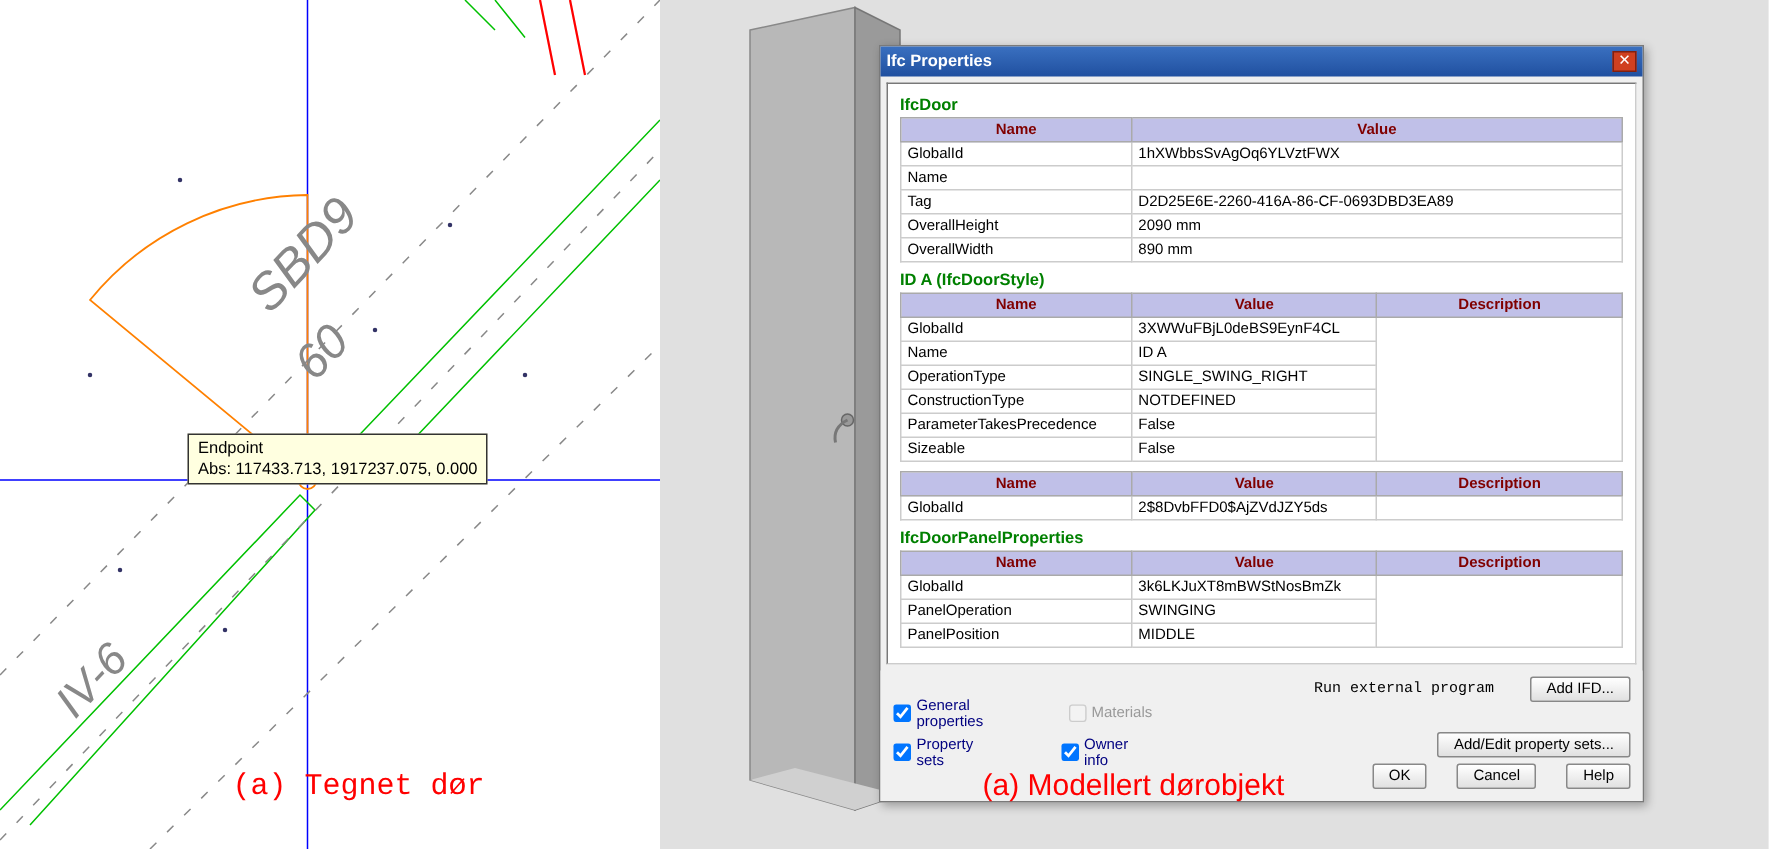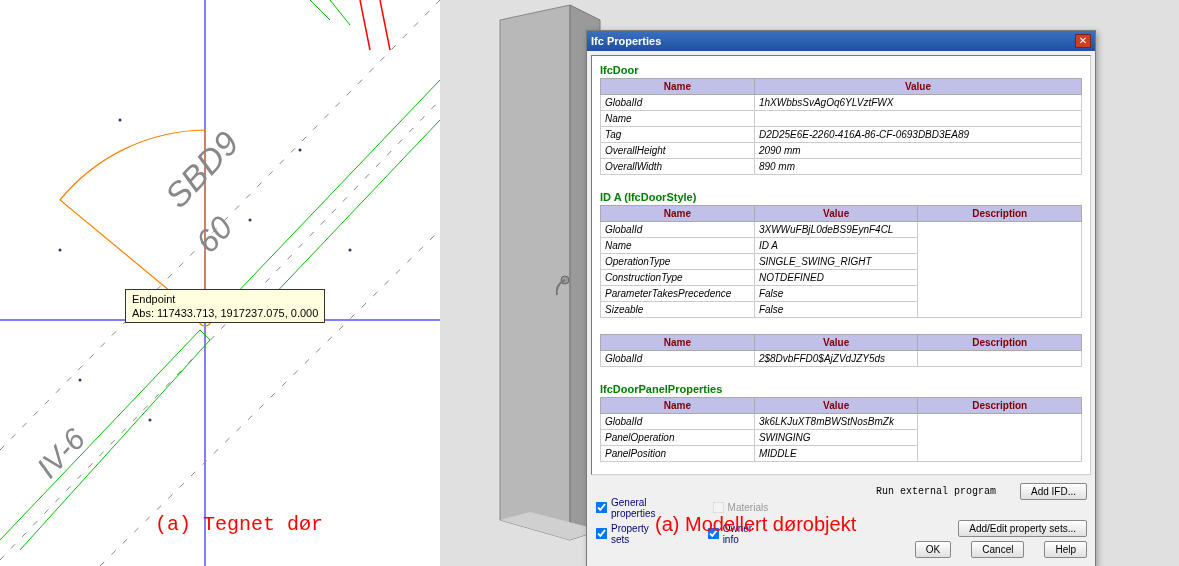--- a/index.html
+++ b/index.html
@@ -11,23 +11,23 @@
   .caption-left { position: absolute; bottom: 30px; left: 155px; color: #ff0000; font-size: 20px; font-family: Liberation Mono, monospace; }
   .right-panel { flex: 1; position: relative; background: #e0e0e0; }
   .door-3d { position: absolute; left: 30px; top: 0; width: 160px; height: 560px; }
   .caption-right { position: absolute; bottom: 30px; left: 215px; color: #ff0000; font-size: 20px; font-family: Arial, sans-serif; }
   .dialog { position: absolute; left: 146px; top: 30px; width: 510px; background: #f0f0f0; border: 1px solid #7a7a7a; box-shadow: 2px 2px 6px rgba(0,0,0,0.3); font-size: 10px; }
   .dialog-titlebar { background: linear-gradient(to bottom, #3a70c0, #2050a0); color: #fff; height: 20px; display: flex; align-items: center; padding: 0 4px; justify-content: space-between; }
   .dialog-titlebar .title { font-weight: bold; font-size: 11px; }
   .close-btn { width: 16px; height: 14px; background: #d04020; color: #fff; text-align: center; line-height: 12px; border: 1px solid #802010; font-size: 10px; cursor: pointer; }
   .dialog-body { background: #fff; padding: 4px 8px 4px 8px; max-height: 420px; overflow: hidden; border: 1px inset #ccc; margin: 4px; }
   .section-title { color: #008000; font-weight: bold; font-size: 11px; margin: 4px 0 2px 0; }
-  table.prop { width: 100%; border-collapse: collapse; font-size: 10px; margin-bottom: 16px; }
+  table.prop { width: 100%; border-collapse: collapse; font-size: 10px; margin-bottom: 6px; }
   table.prop th { background: #c0c0e8; color: #800000; font-weight: bold; padding: 2px 4px; border: 1px solid #aaa; text-align: center; font-size: 10px; }
-  table.prop td { padding: 2px 4px; border: 1px solid #ccc; background: #fff; color: #000; font-style: italic; }
+  table.prop td { padding: 2px 4px; border: 1px solid #ccc; background: #fff; color: #000; }
   .dialog-footer { padding: 4px 8px 8px 8px; display: flex; justify-content: space-between; align-items: center; font-size: 10px; background: #f0f0f0; }
   .footer-left-row { display: flex; gap: 40px; }
   .footer-right { display: flex; gap: 20px; align-items: center; flex-wrap: wrap; justify-content: flex-end; }
   .btn { background: linear-gradient(to bottom, #fff, #e0e0e0); border: 1px solid #888; padding: 2px 10px; font-size: 10px; cursor: pointer; border-radius: 2px; }
   .chk { display: flex; align-items: center; gap: 3px; }
   .chk input { transform: scale(0.9); }
   .chk span { color: #000080; }
   .chk .disabled { color: #999; }
   .run-label { font-family: "Courier New", monospace; font-size: 10px; margin-right: 4px; }
 </style>

